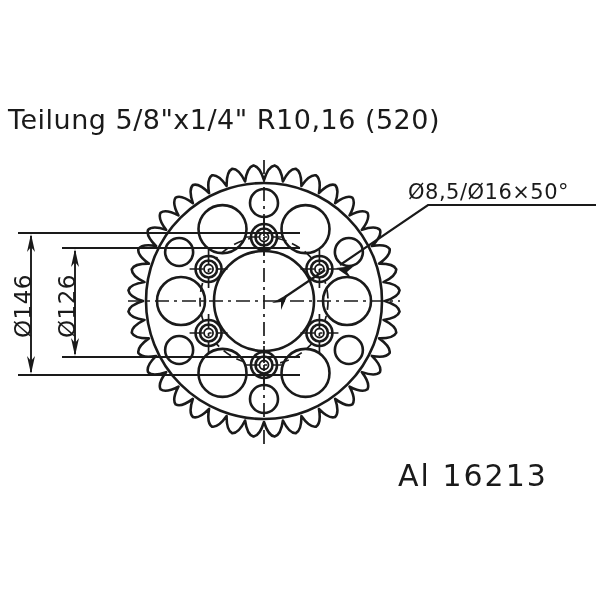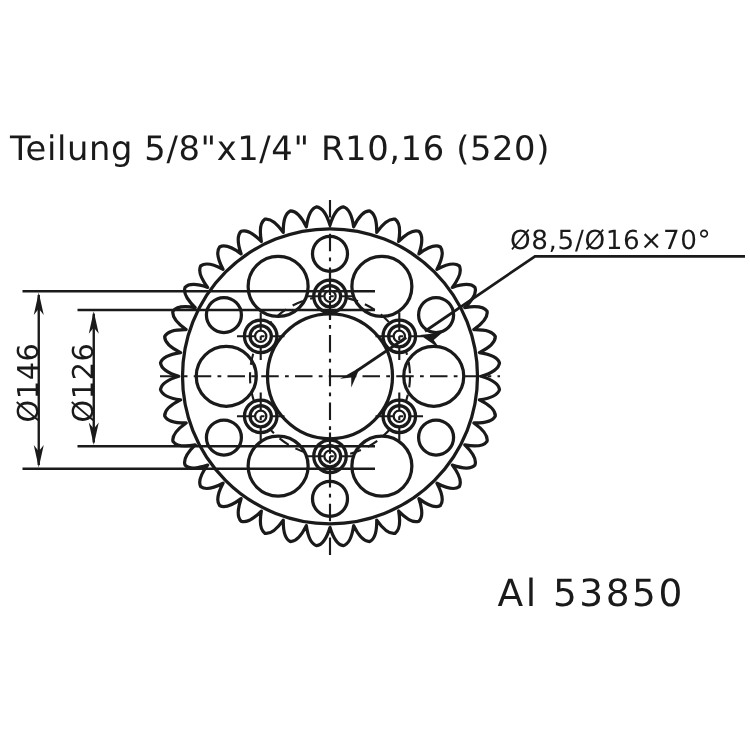--- a/index.html
+++ b/index.html
@@ -200,21 +200,21 @@
     <path class="leader" d="M 596 205 L 428 205 L 340 265"></path>
     <polygon class="arrowfill" points="336,268 354,266 347,272 352,279"></polygon>
 
     <path class="leader" d="M 285 297 L 325 270"></path>
     <polygon class="arrowfill" points="288,294 272,303 281,302 281,310"></polygon>
 
   </svg>
 
   <div class="txt" id="title-text">Teilung 5/8"x1/4"  R10,16   (520)</div>
 
-  <div class="txt" id="csk-note">Ø8,5/Ø16×70°</div>
+  <div class="txt" id="csk-note">Ø8,5/Ø16×50°</div>
 
   <div class="txt dim-label" id="dim-146-label">Ø146</div>
 
   <div class="txt dim-label" id="dim-126-label">Ø126</div>
 
-  <div class="txt" id="part-number">Al 53850</div>
+  <div class="txt" id="part-number">Al 16213</div>
 
 </div>
 
 </body></html>

